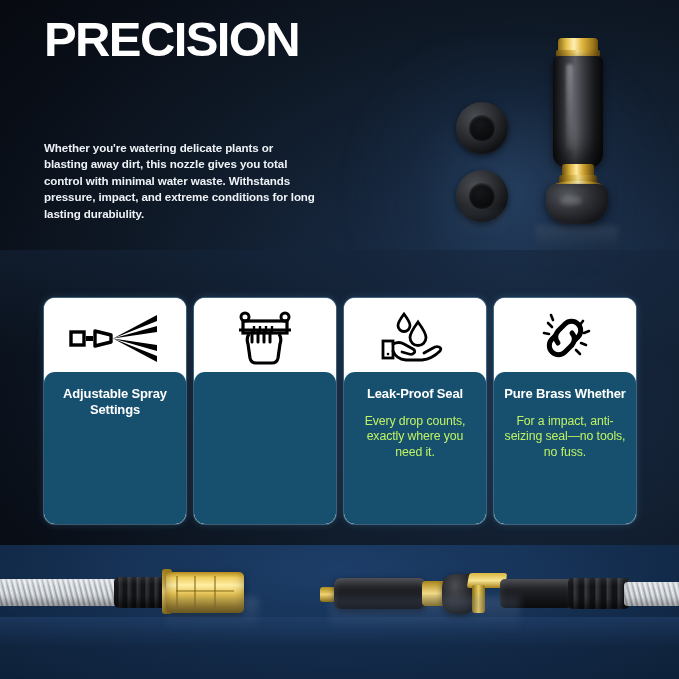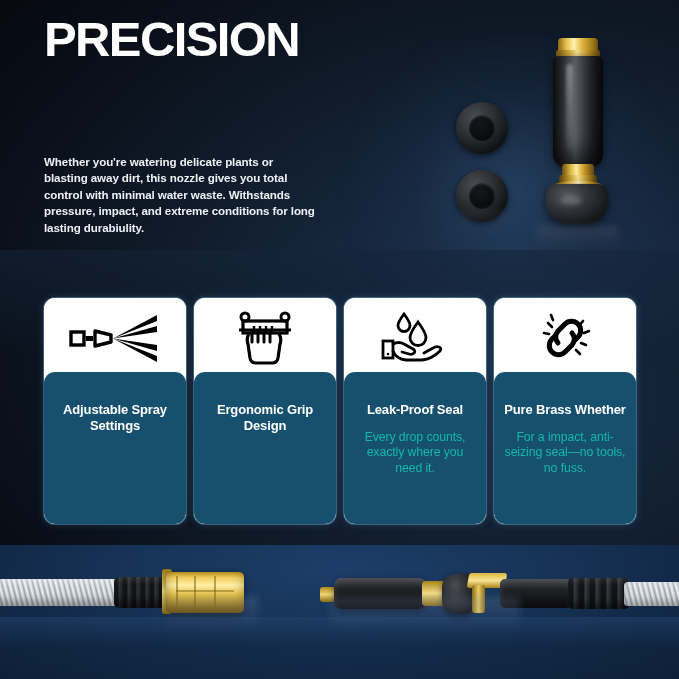--- a/index.html
+++ b/index.html
@@ -36,21 +36,21 @@
     letter-spacing:-1.6px;margin:0;
     font-family:"Liberation Sans",sans-serif;
     transform:scaleX(1.0);
   }
   .h-light{
     font-size:44px;line-height:50px;font-weight:300;color:#f2f5f8;
     letter-spacing:0.2px;margin:0;
     font-family:"Liberation Sans",sans-serif;
   }
   .lede{
-    position:absolute;left:44px;top:154px;width:272px;
+    position:absolute;left:44px;top:140px;width:272px;
     font-size:11.6px;line-height:16.4px;color:#eef2f6;font-weight:600;
     letter-spacing:-0.1px;
   }
 
   
   .product{position:absolute;left:440px;top:10px;width:239px;height:262px;}
   .noz{position:absolute;left:106px;top:28px;width:62px;height:190px;}
   .noz-cap{
     position:absolute;left:12px;top:0;width:40px;height:15px;border-radius:4px 4px 2px 2px;
     background:linear-gradient(90deg,#8a6a14 0%,#e9c351 22%,#fff0b4 40%,#e2b63f 60%,#9a7718 88%,#6d4f0c 100%);
@@ -127,24 +127,24 @@
     position:absolute;left:0;top:0;width:100%;height:80px;
     background:#ffffff;display:flex;align-items:center;justify-content:center;
   }
   .card-body{
     position:absolute;left:0;top:74px;width:100%;height:152px;
     background:#17506e;border-radius:11px;
     padding:14px 9px 0;box-sizing:border-box;text-align:center;
   }
   .card-title{
     font-size:13px;line-height:15.5px;font-weight:bold;color:#ffffff;
-    letter-spacing:-0.15px;margin:16px 0 12px;
+    letter-spacing:-0.15px;margin:0 0 12px;
   }
   .card-text{
-    font-size:12.3px;line-height:15.5px;color:#14b8a6;font-weight:500;
+    font-size:12.3px;line-height:15.5px;color:#bef264;font-weight:500;
     letter-spacing:-0.1px;margin:0;
   }
 
   
   .band{
     position:absolute;left:0;top:545px;width:679px;height:134px;
     background:
       radial-gradient(90% 130% at 50% 18%, #1d3e69 0%, #173459 32%, #112744 62%, #0b1b30 100%);
     overflow:hidden;
   }
@@ -303,21 +303,20 @@
           <circle cx="9" cy="7" r="4" fill="none" stroke="#000" stroke-width="3"></circle>
           <circle cx="49" cy="7" r="4" fill="none" stroke="#000" stroke-width="3"></circle>
           <rect x="7" y="11" width="44" height="12" fill="none" stroke="#000" stroke-width="3.2"></rect>
           <path d="M3 20 h52" stroke="#000" stroke-width="3.2"></path>
           <path d="M18 16 v7 M24 16 v7 M30 16 v7 M36 16 v7" stroke="#000" stroke-width="2.4"></path>
           <path d="M16 22 v10 M22 21 v11 M28 21 v11 M34 22 v10" stroke="#000" stroke-width="3" stroke-linecap="round"></path>
           <path d="M13 24 q-3 4 -1 10 l2 14 q1 5 6 5 h16 q5 0 6 -5 l2 -14 q2 -6 -1 -10" fill="none" stroke="#000" stroke-width="3.2" stroke-linejoin="round"></path>
         </svg>
       </div>
       <div class="card-body">
-        <div class="card-title">Ergonomic Grip Design</div>
       </div>
     </div>
 
     <div class="card">
       <div class="card-ico">
         <svg width="70" height="56" viewBox="0 0 70 56">
           <path d="M24 4 q6 8 6 11.5 a6 6 0 1 1 -12 0 Q18 12 24 4 Z" fill="none" stroke="#000" stroke-width="2.8"></path>
           <path d="M38 12 q8 11 8 15.5 a8 8 0 1 1 -16 0 Q30 23 38 12 Z" fill="none" stroke="#000" stroke-width="2.8"></path>
           <rect x="3" y="31" width="10" height="17" fill="none" stroke="#000" stroke-width="2.8"></rect>
           <circle cx="8" cy="44" r="1.3" fill="#000"></circle>

